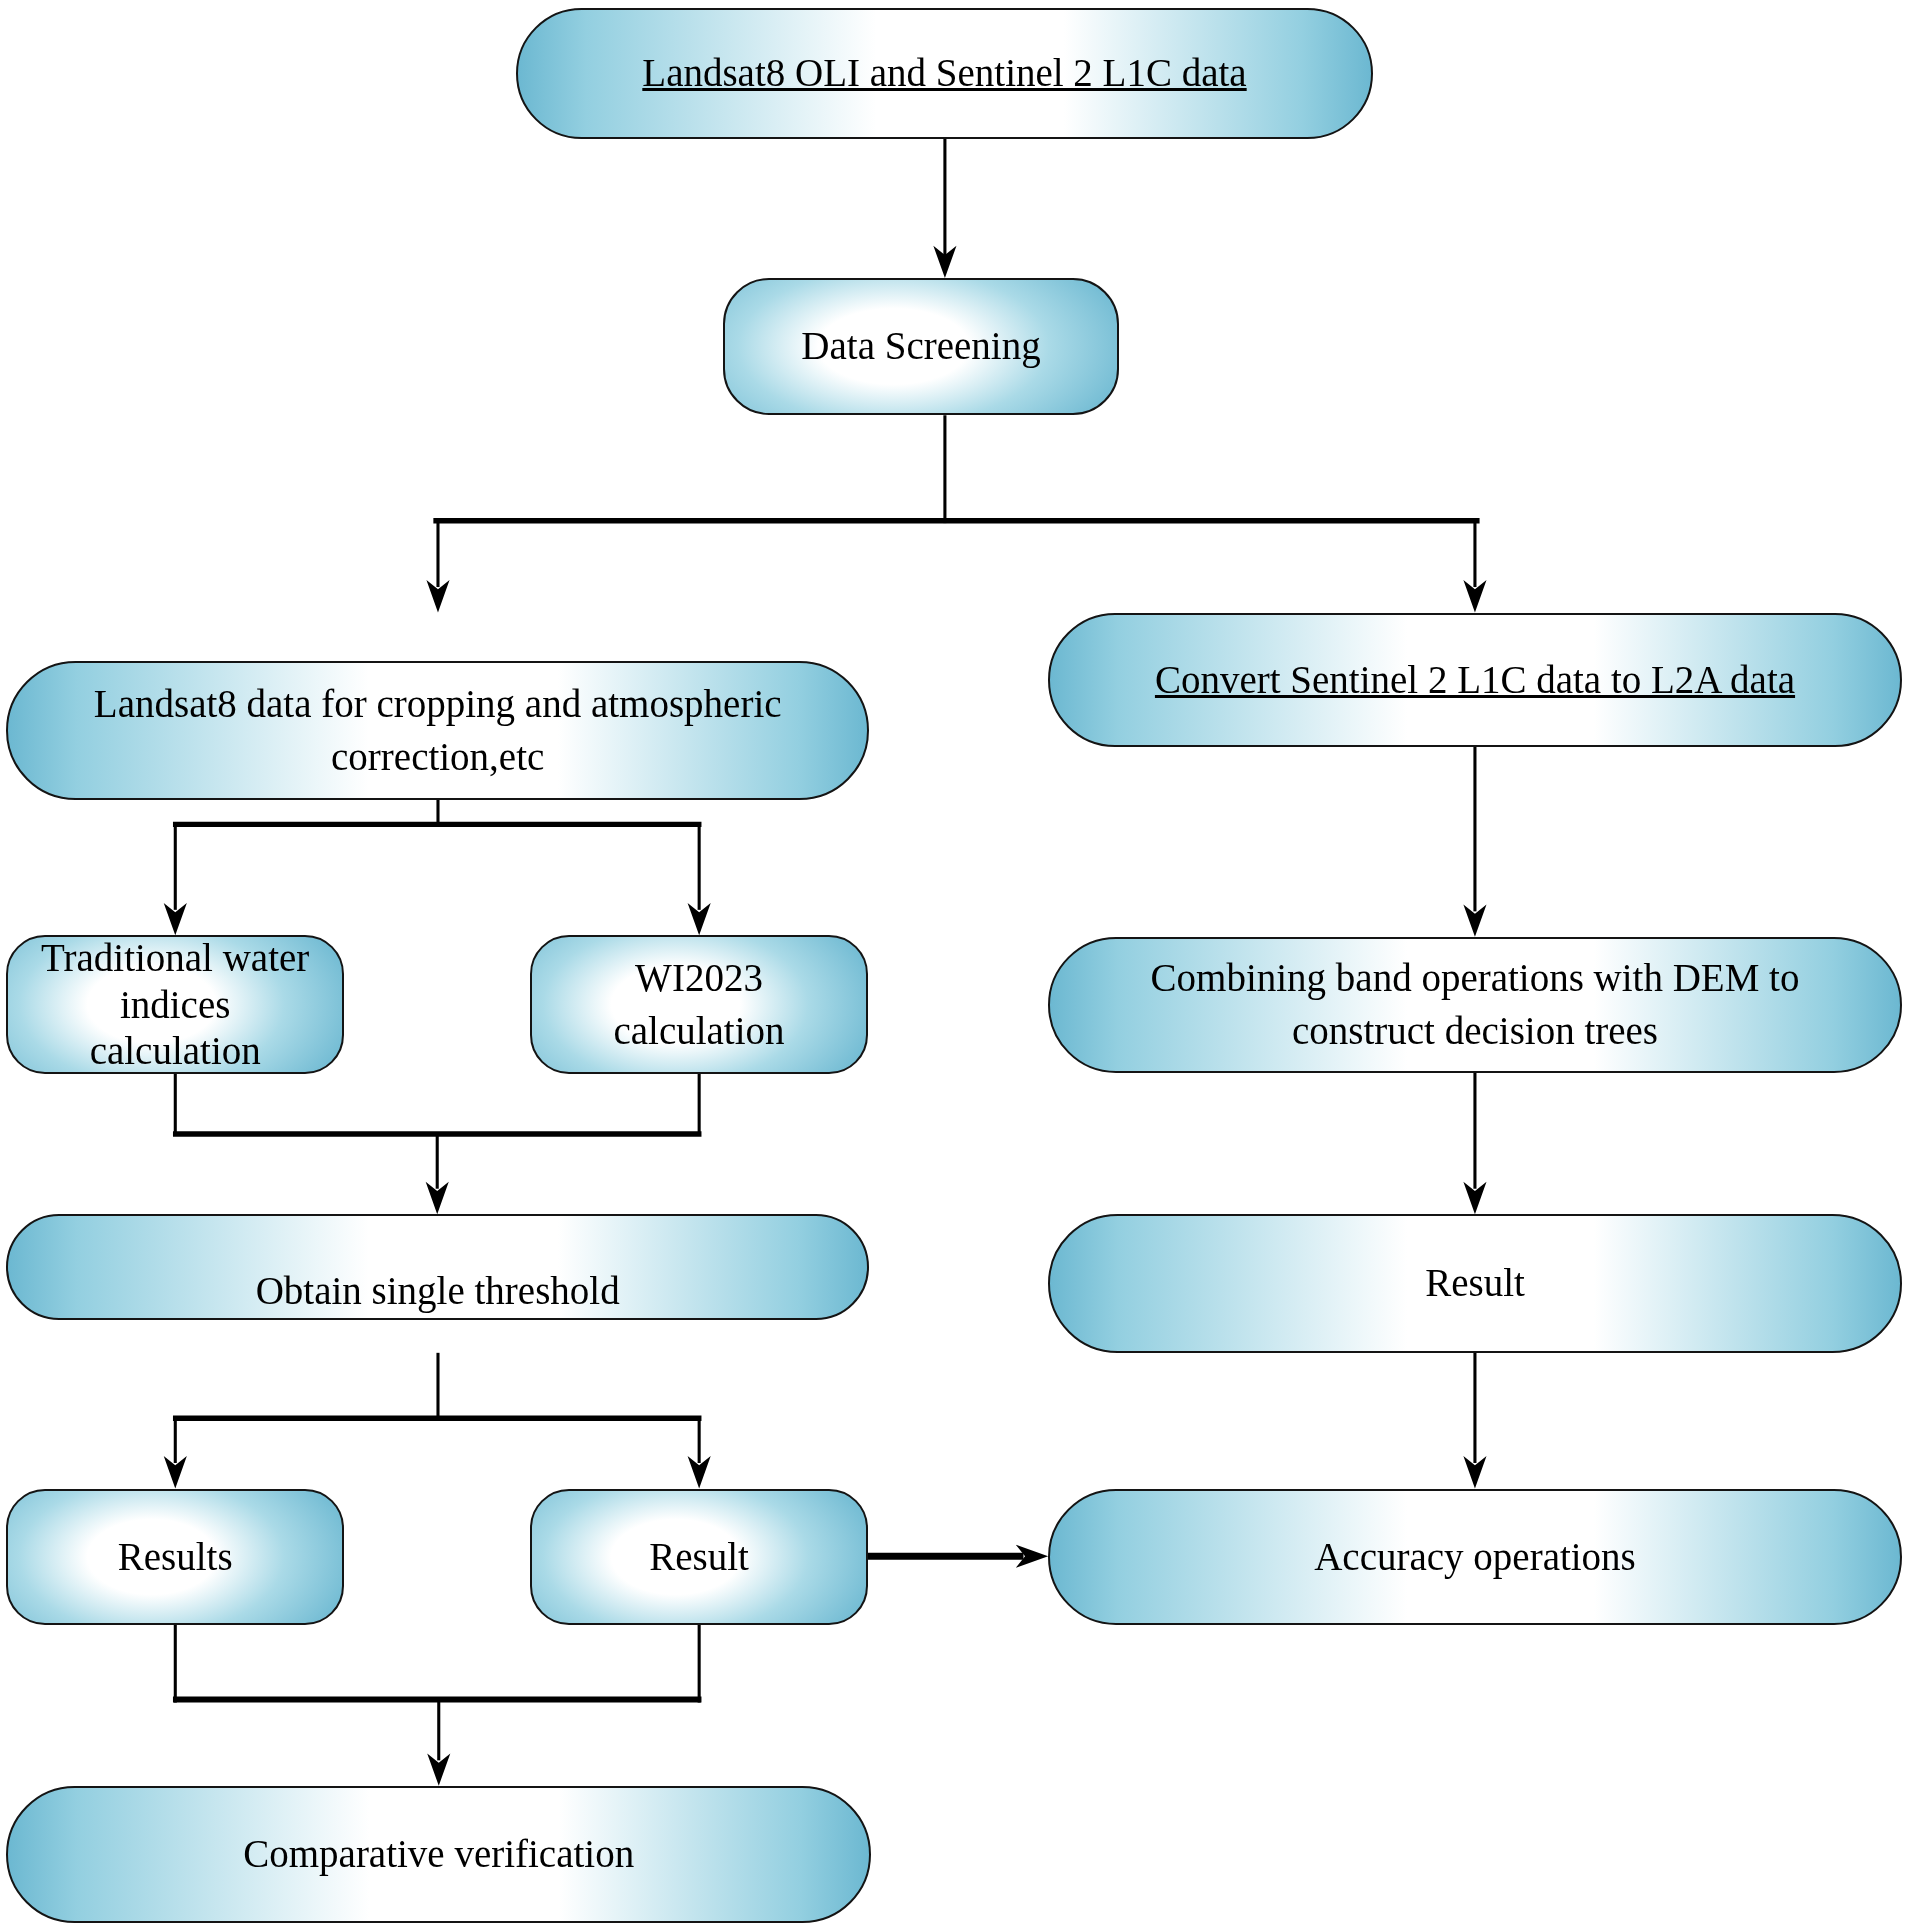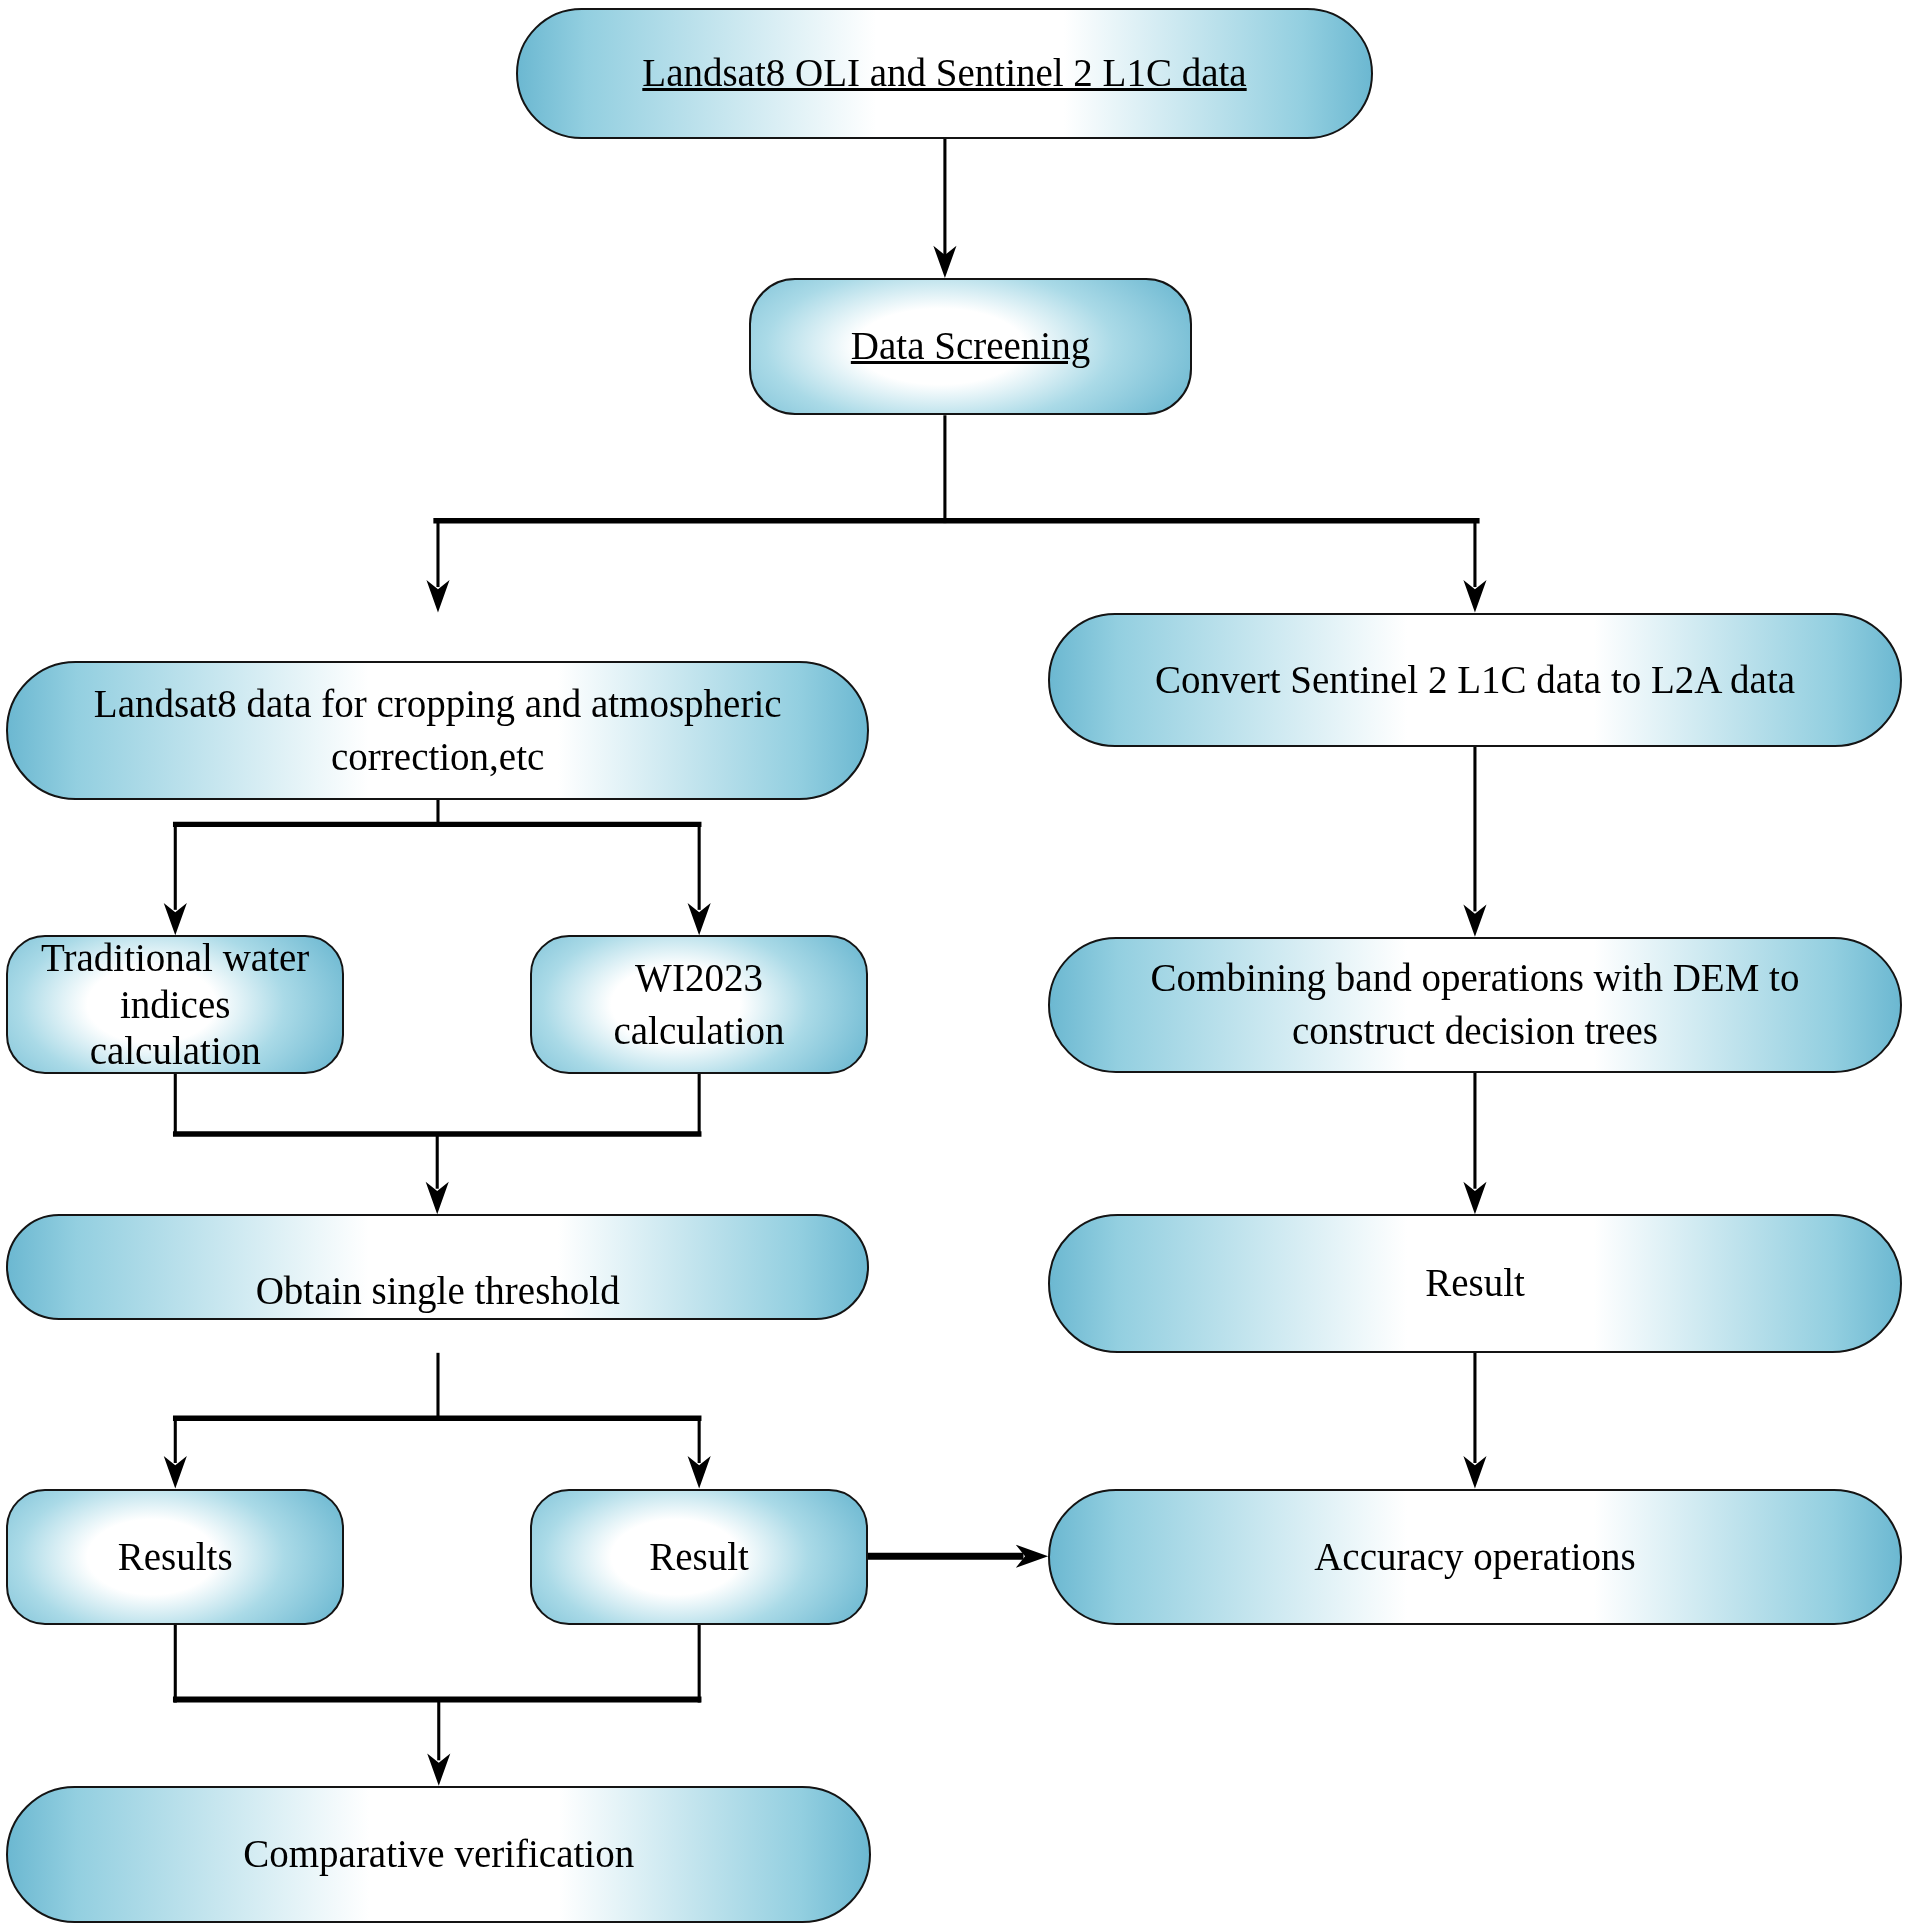--- a/index.html
+++ b/index.html
@@ -30,23 +30,23 @@
       #6cb8d1 0%, #93cfe0 8%, #ffffff 42%, #ffffff 64%, #93cfe0 92%, #6cb8d1 100%);
   }
   .grad-r{
     background:radial-gradient(ellipse 64% 95% at 43% 50%,
       #ffffff 0%, #ffffff 30%, #aadae7 62%, #6cb8d1 100%);
   }
   .tight{line-height:1.18;}
 
   
   #n-source   {left:516px;  top:7.7px;   width:857px; height:131px; padding:0 46px;text-decoration:underline;}
-  #n-screening{left:749px;  top:278px;  width:443px;  height:137px;text-decoration:underline;}
+  #n-screening{left:723px;  top:278px;  width:396px;  height:137px;}
   #n-landsat  {left:6.2px;    top:613px;  width:863px; height:139px; padding:0 31px;margin-top:48px;}
-  #n-convert  {left:1048px; top:613px;  width:854px; height:134px; padding:0 54px;}
+  #n-convert  {left:1048px; top:613px;  width:854px; height:134px; padding:0 54px;text-decoration:underline;}
   #n-trad     {left:6.2px;    top:935px; width:338px;  height:139px; padding:16px 23px;}
   #n-wi       {left:530px;  top:935px; width:338px;  height:139px; padding:0 24px;}
   #n-comb     {left:1048px; top:937px; width:854px; height:136px; padding:0 54px;}
   #n-obtain   {left:6.2px;    top:1214px; width:863px; height:106px;align-items:flex-end;}
   #n-resultR  {left:1048px; top:1214px; width:854px; height:139px;}
   #n-results  {left:6.2px;    top:1489px; width:338px;  height:136px;}
   #n-resultM  {left:530px;  top:1489px; width:338px;  height:136px;}
   #n-accuracy {left:1048px; top:1489px; width:854px; height:136px;}
   #n-compare  {left:6.2px;    top:1786px; width:865px; height:137px;}
 </style>

